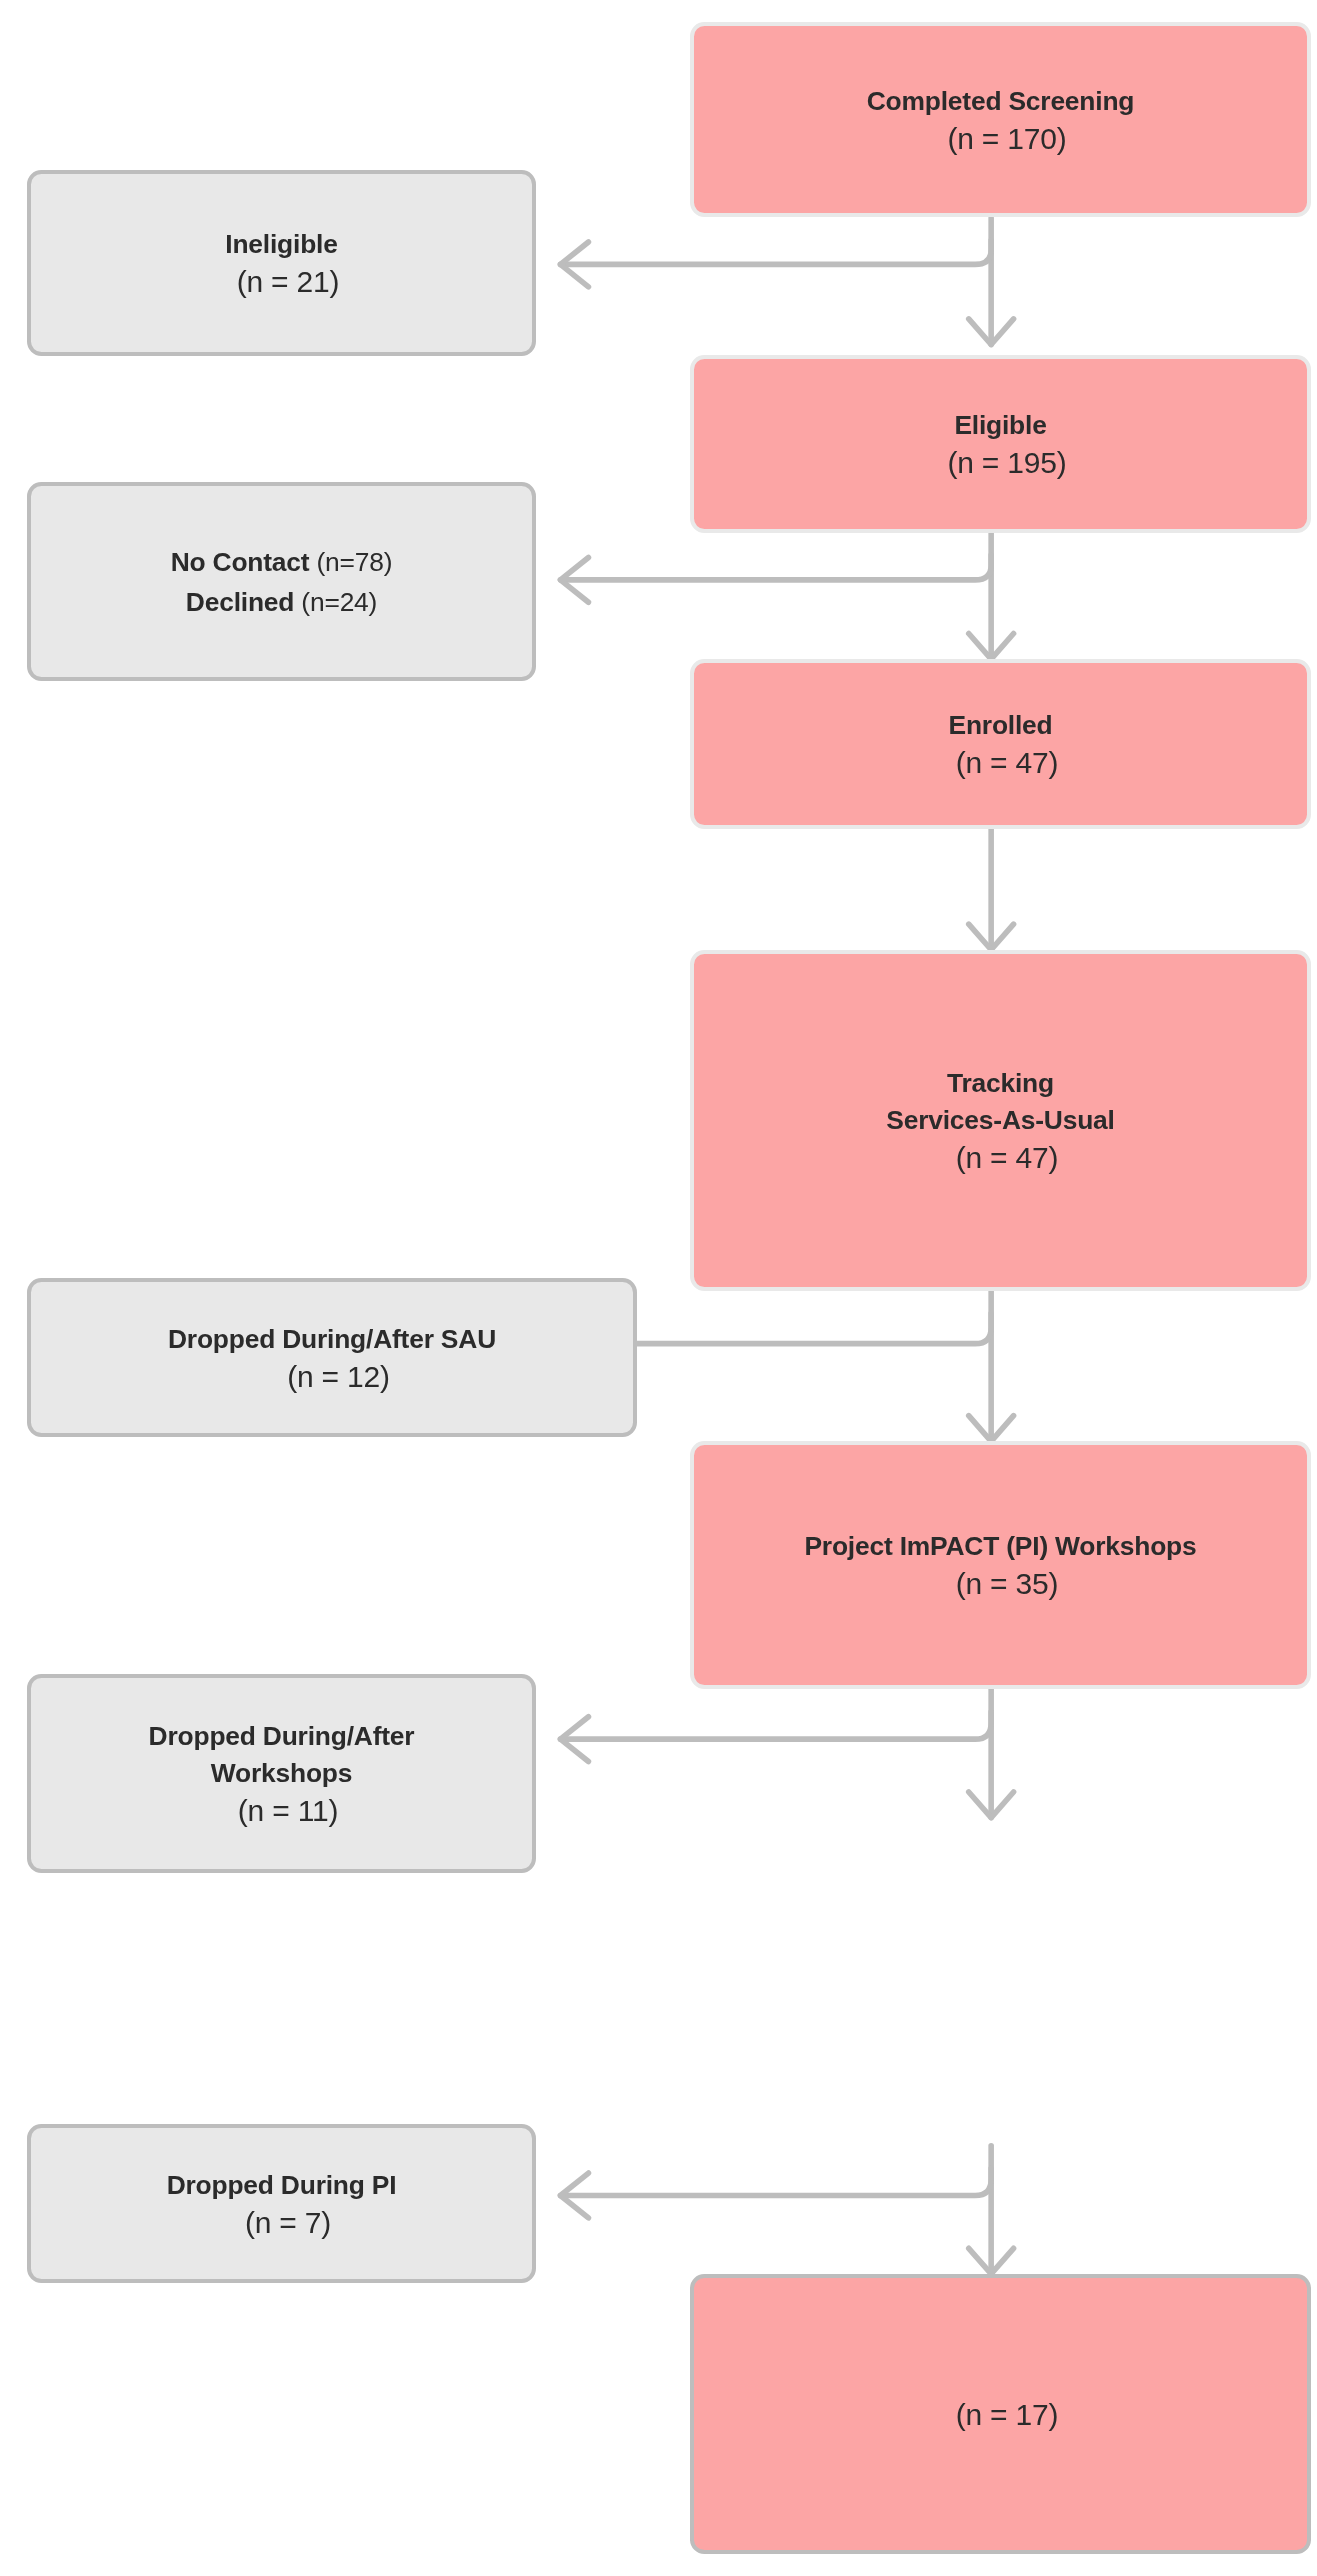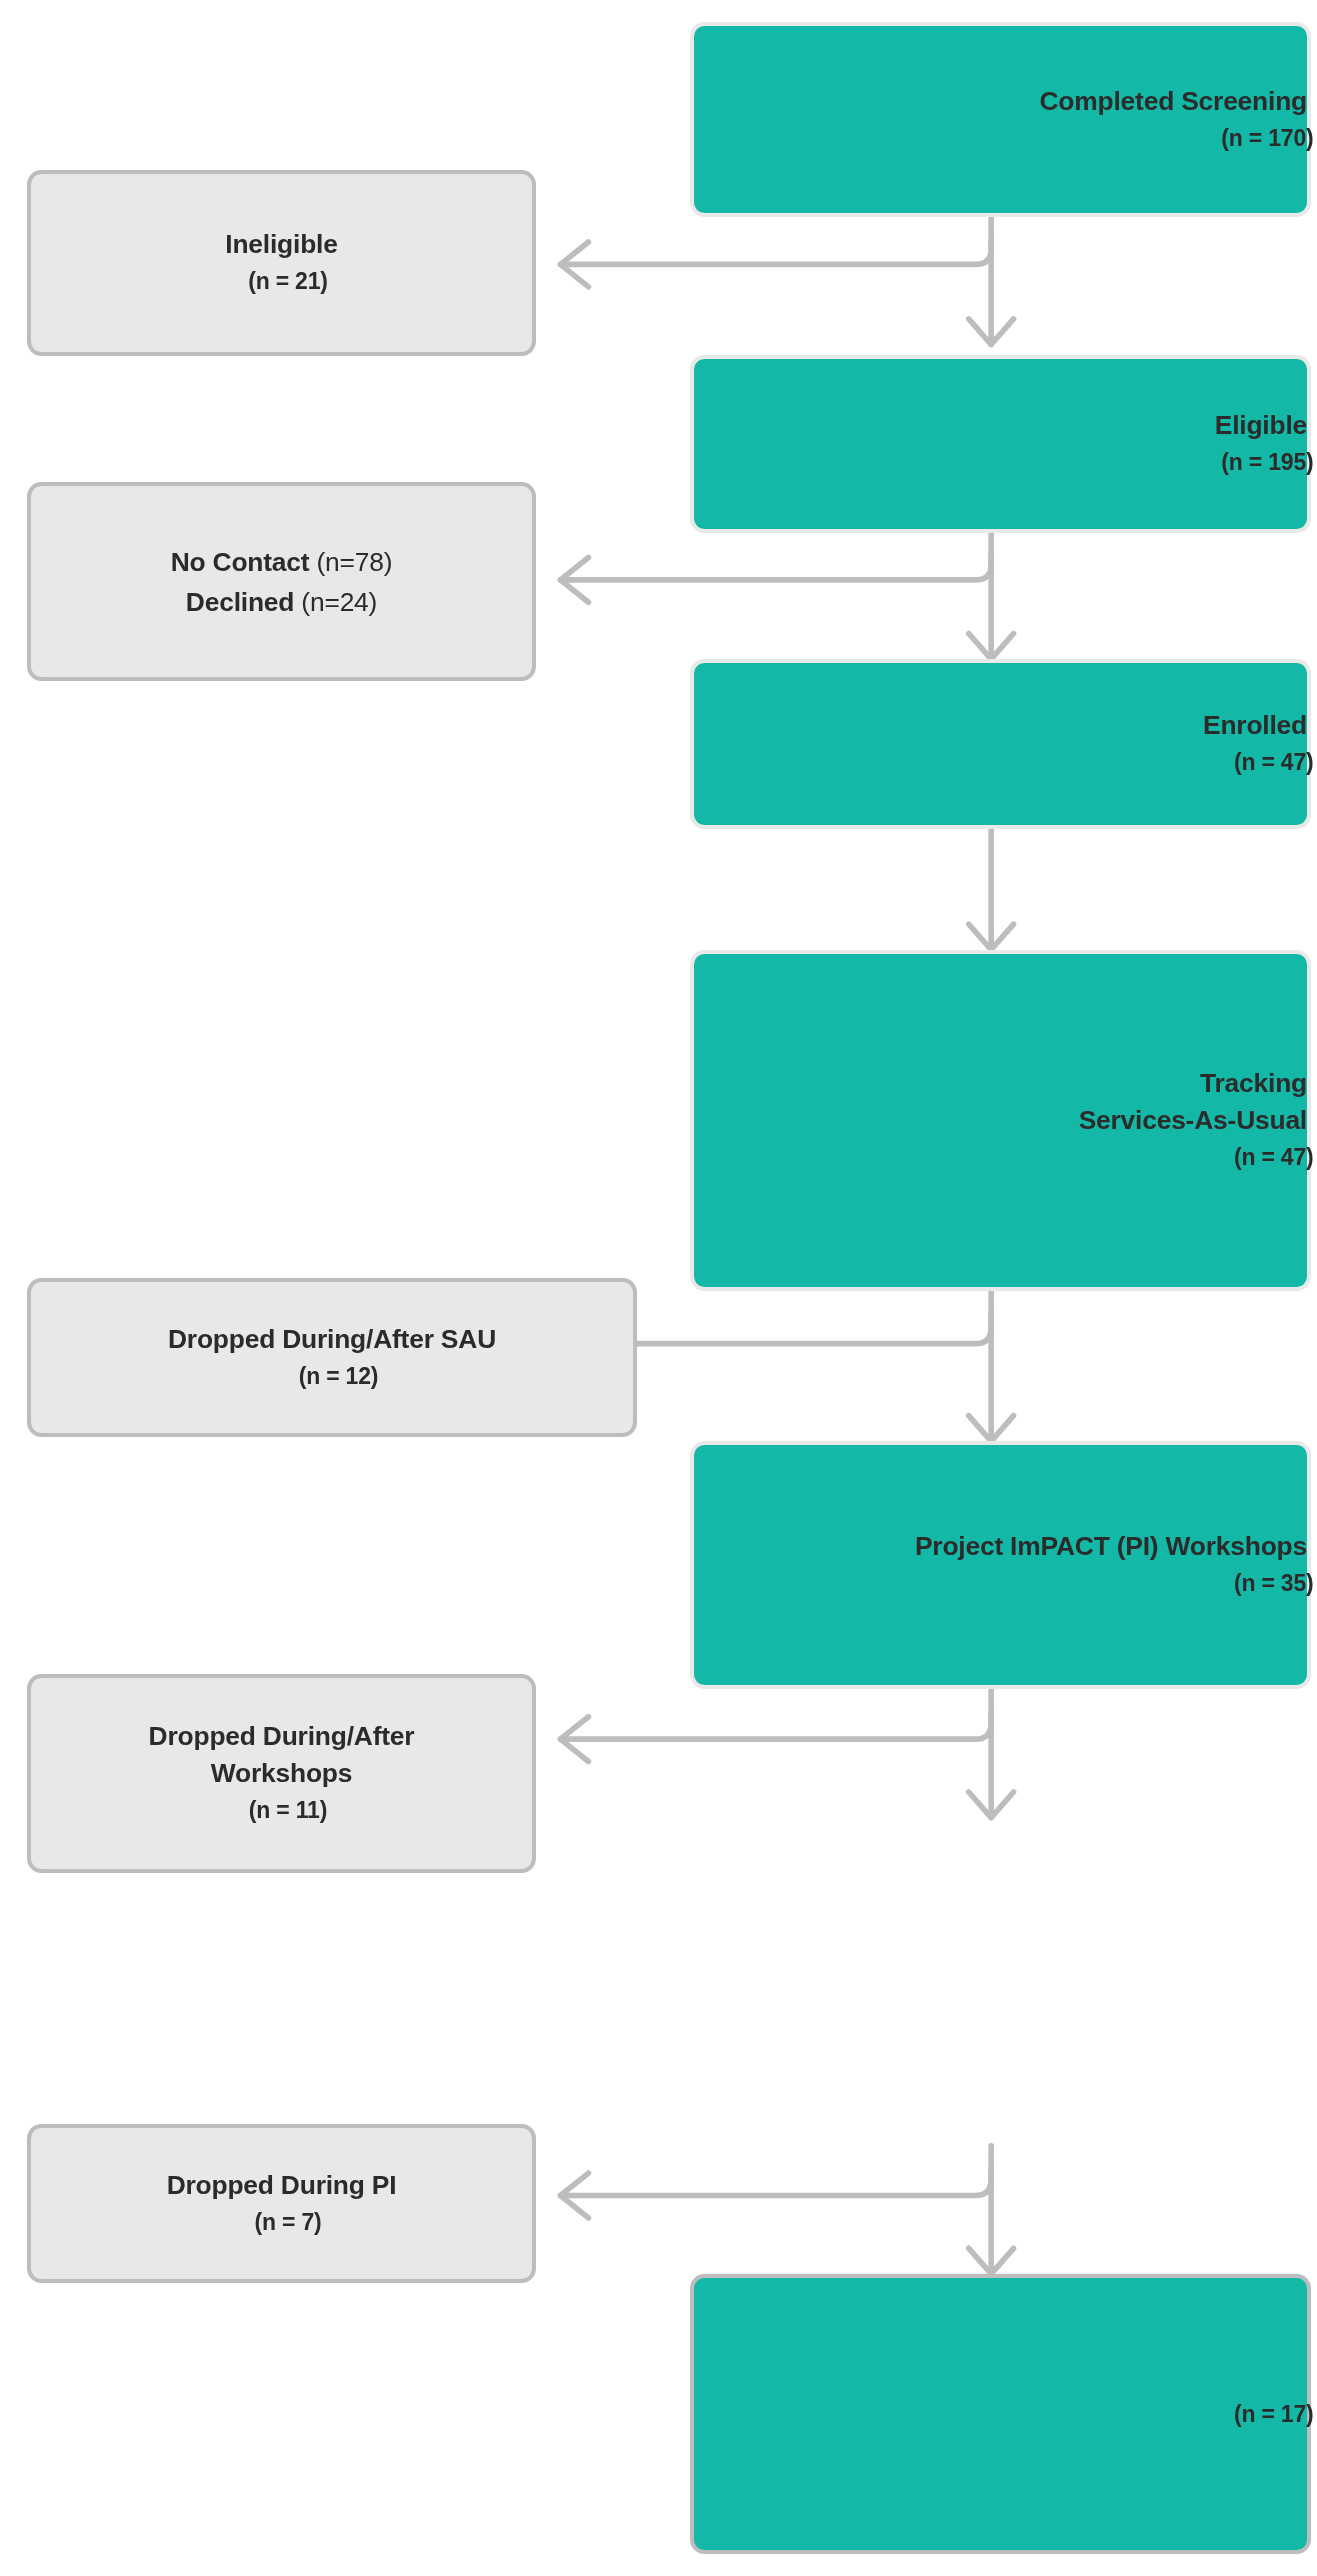--- a/index.html
+++ b/index.html
@@ -29,44 +29,43 @@
     z-index:2;
     box-sizing:border-box;
     display:flex;
     flex-direction:column;
     align-items:center;
     justify-content:center;
     text-align:center;
     border-radius:14.4px;
   }
   .node.main{
-    background:#14b8a6;
+    background:#fca5a5;
     border:4.8px solid #e9e9e9;
-    text-align:right;
   }
   .node.main.strong{
     border-color:#bdbdbd;
   }
   .node.side{
     background:#e8e8e8;
     border:4.8px solid #bdbdbd;
   }
   .line{
     display:block;
     width:100%;
   }
   .line.title{
     font-weight:bold;
     font-size:26.4px;
     line-height:37px;
     letter-spacing:-0.2px;
   }
   .line.count{
-    font-weight:bold;
-    font-size:23px;
+    font-weight:normal;
+    font-size:30px;
     line-height:37px;
     letter-spacing:-0.2px;
     padding-left:13px;
   }
   .line.mixed{
     font-size:26.4px;
     line-height:40px;
     letter-spacing:-0.2px;
     font-weight:normal;
   }

